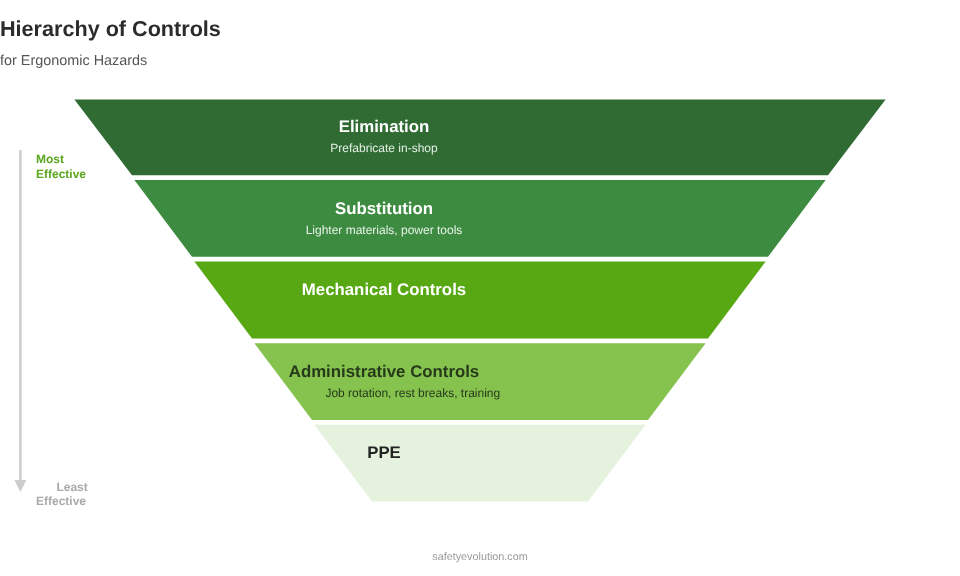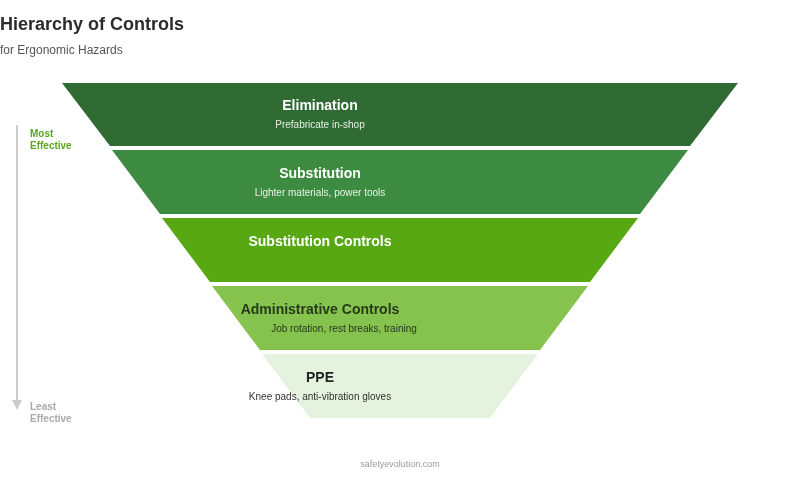--- a/index.html
+++ b/index.html
@@ -43,37 +43,36 @@
   <polygon points="262,354 538,354 490,418 310,418" fill="#e5f2dd"></polygon>
   <line x1="17" y1="125" x2="17" y2="401" stroke="#cccccc" stroke-width="2"></line>
   <polygon points="12,400 22,400 17,410" fill="#cccccc"></polygon>
 </svg>
 
 <div class="side-label" style="top:108px;margin-top:20px;">
   <div style="color:#5aa61e;">Most</div>
   <div style="color:#5aa61e;">Effective</div>
 </div>
 <div class="side-label" style="top:401px;">
-  <div style="color:#aaaaaa;">Least</div>
+  <div style="color:#aaaaaa;margin-left:17px;">Least</div>
   <div style="color:#aaaaaa;">Effective</div>
 </div>
 
 <div class="band-text" style="top:97px;">
   <div class="band-label" style="color:#ffffff;">Elimination</div>
   <div class="band-desc" style="color:#e6efe6;">Prefabricate in-shop</div>
 </div>
 <div class="band-text" style="top:165px;">
   <div class="band-label" style="color:#ffffff;">Substitution</div>
   <div class="band-desc" style="color:#e8f2e8;">Lighter materials, power tools</div>
 </div>
 <div class="band-text" style="top:233px;">
-  <div class="band-label" style="color:#ffffff;">Substitution Controls</div>
+  <div class="band-label" style="color:#ffffff;">Mechanical Controls</div>
 </div>
 <div class="band-text" style="top:301px;">
   <div class="band-label" style="color:#263a1a;">Administrative Controls</div>
   <div class="band-desc" style="color:#263a1a;margin-left:48px;">Job rotation, rest breaks, training</div>
 </div>
 <div class="band-text" style="top:369px;">
   <div class="band-label" style="color:#222222;">PPE</div>
-  <div class="band-desc" style="color:#333333;">Knee pads, anti-vibration gloves</div>
 </div>
 
 <div class="footer">safetyevolution.com</div>
 
 </body></html>

